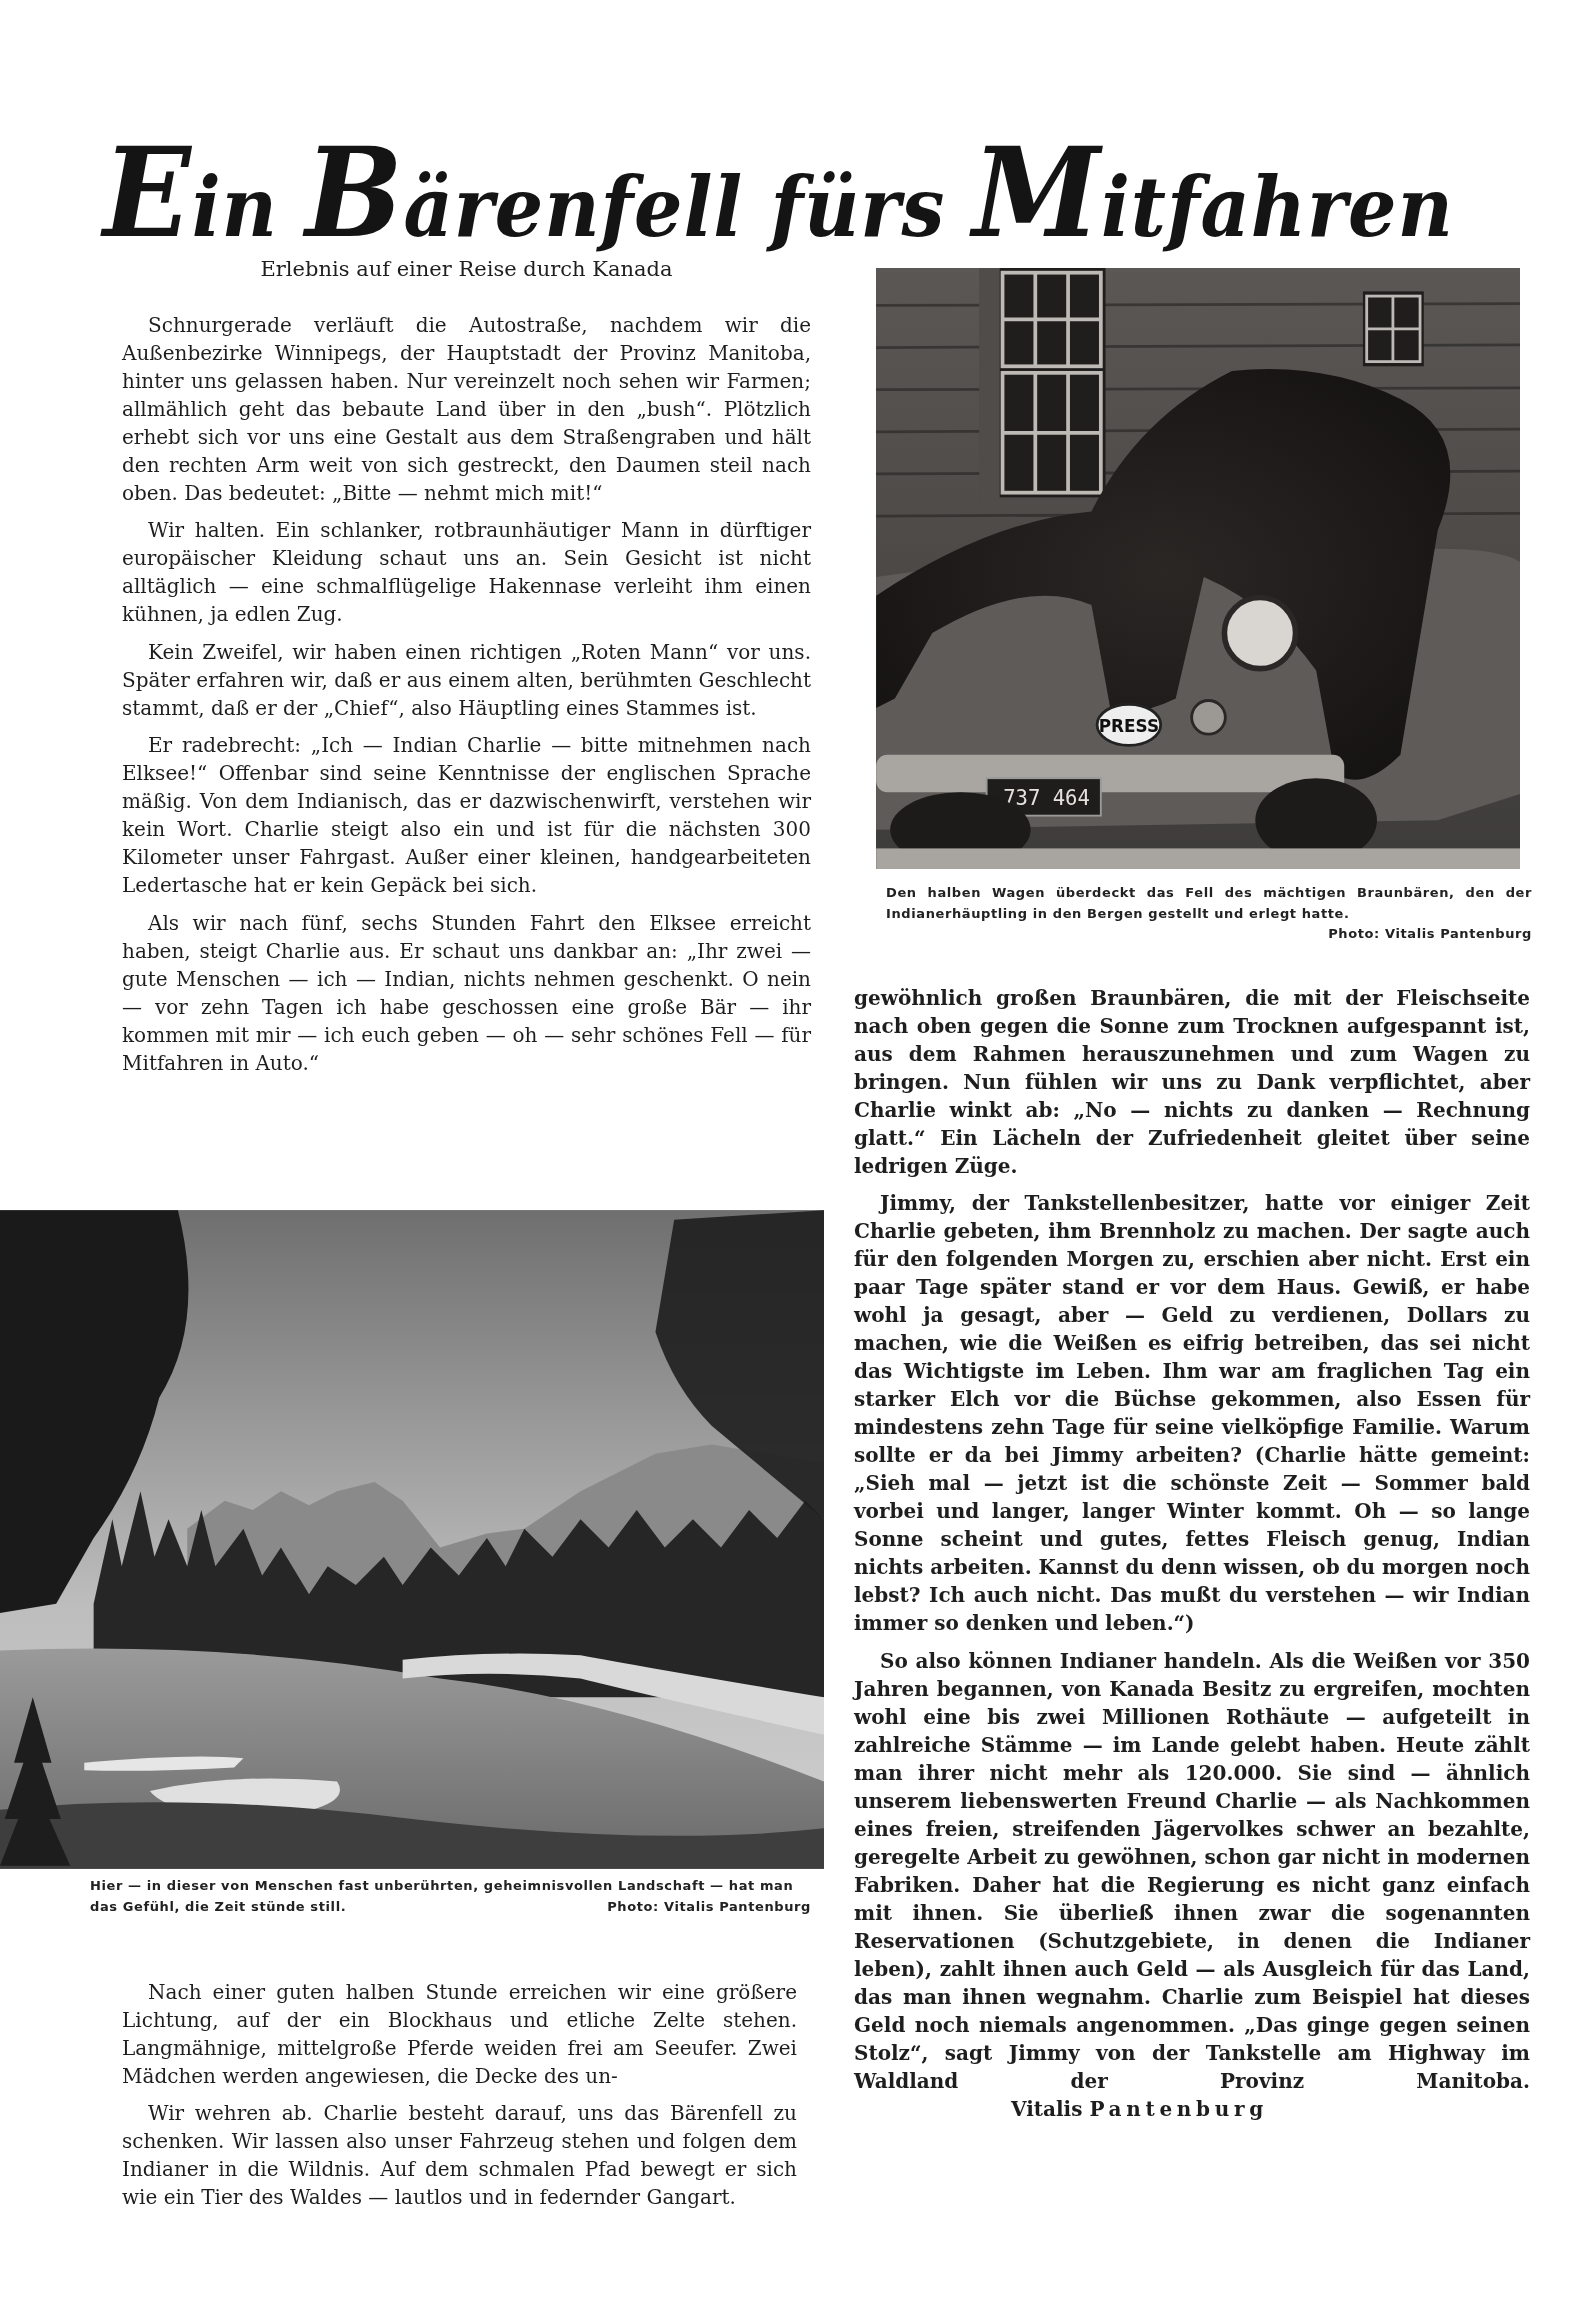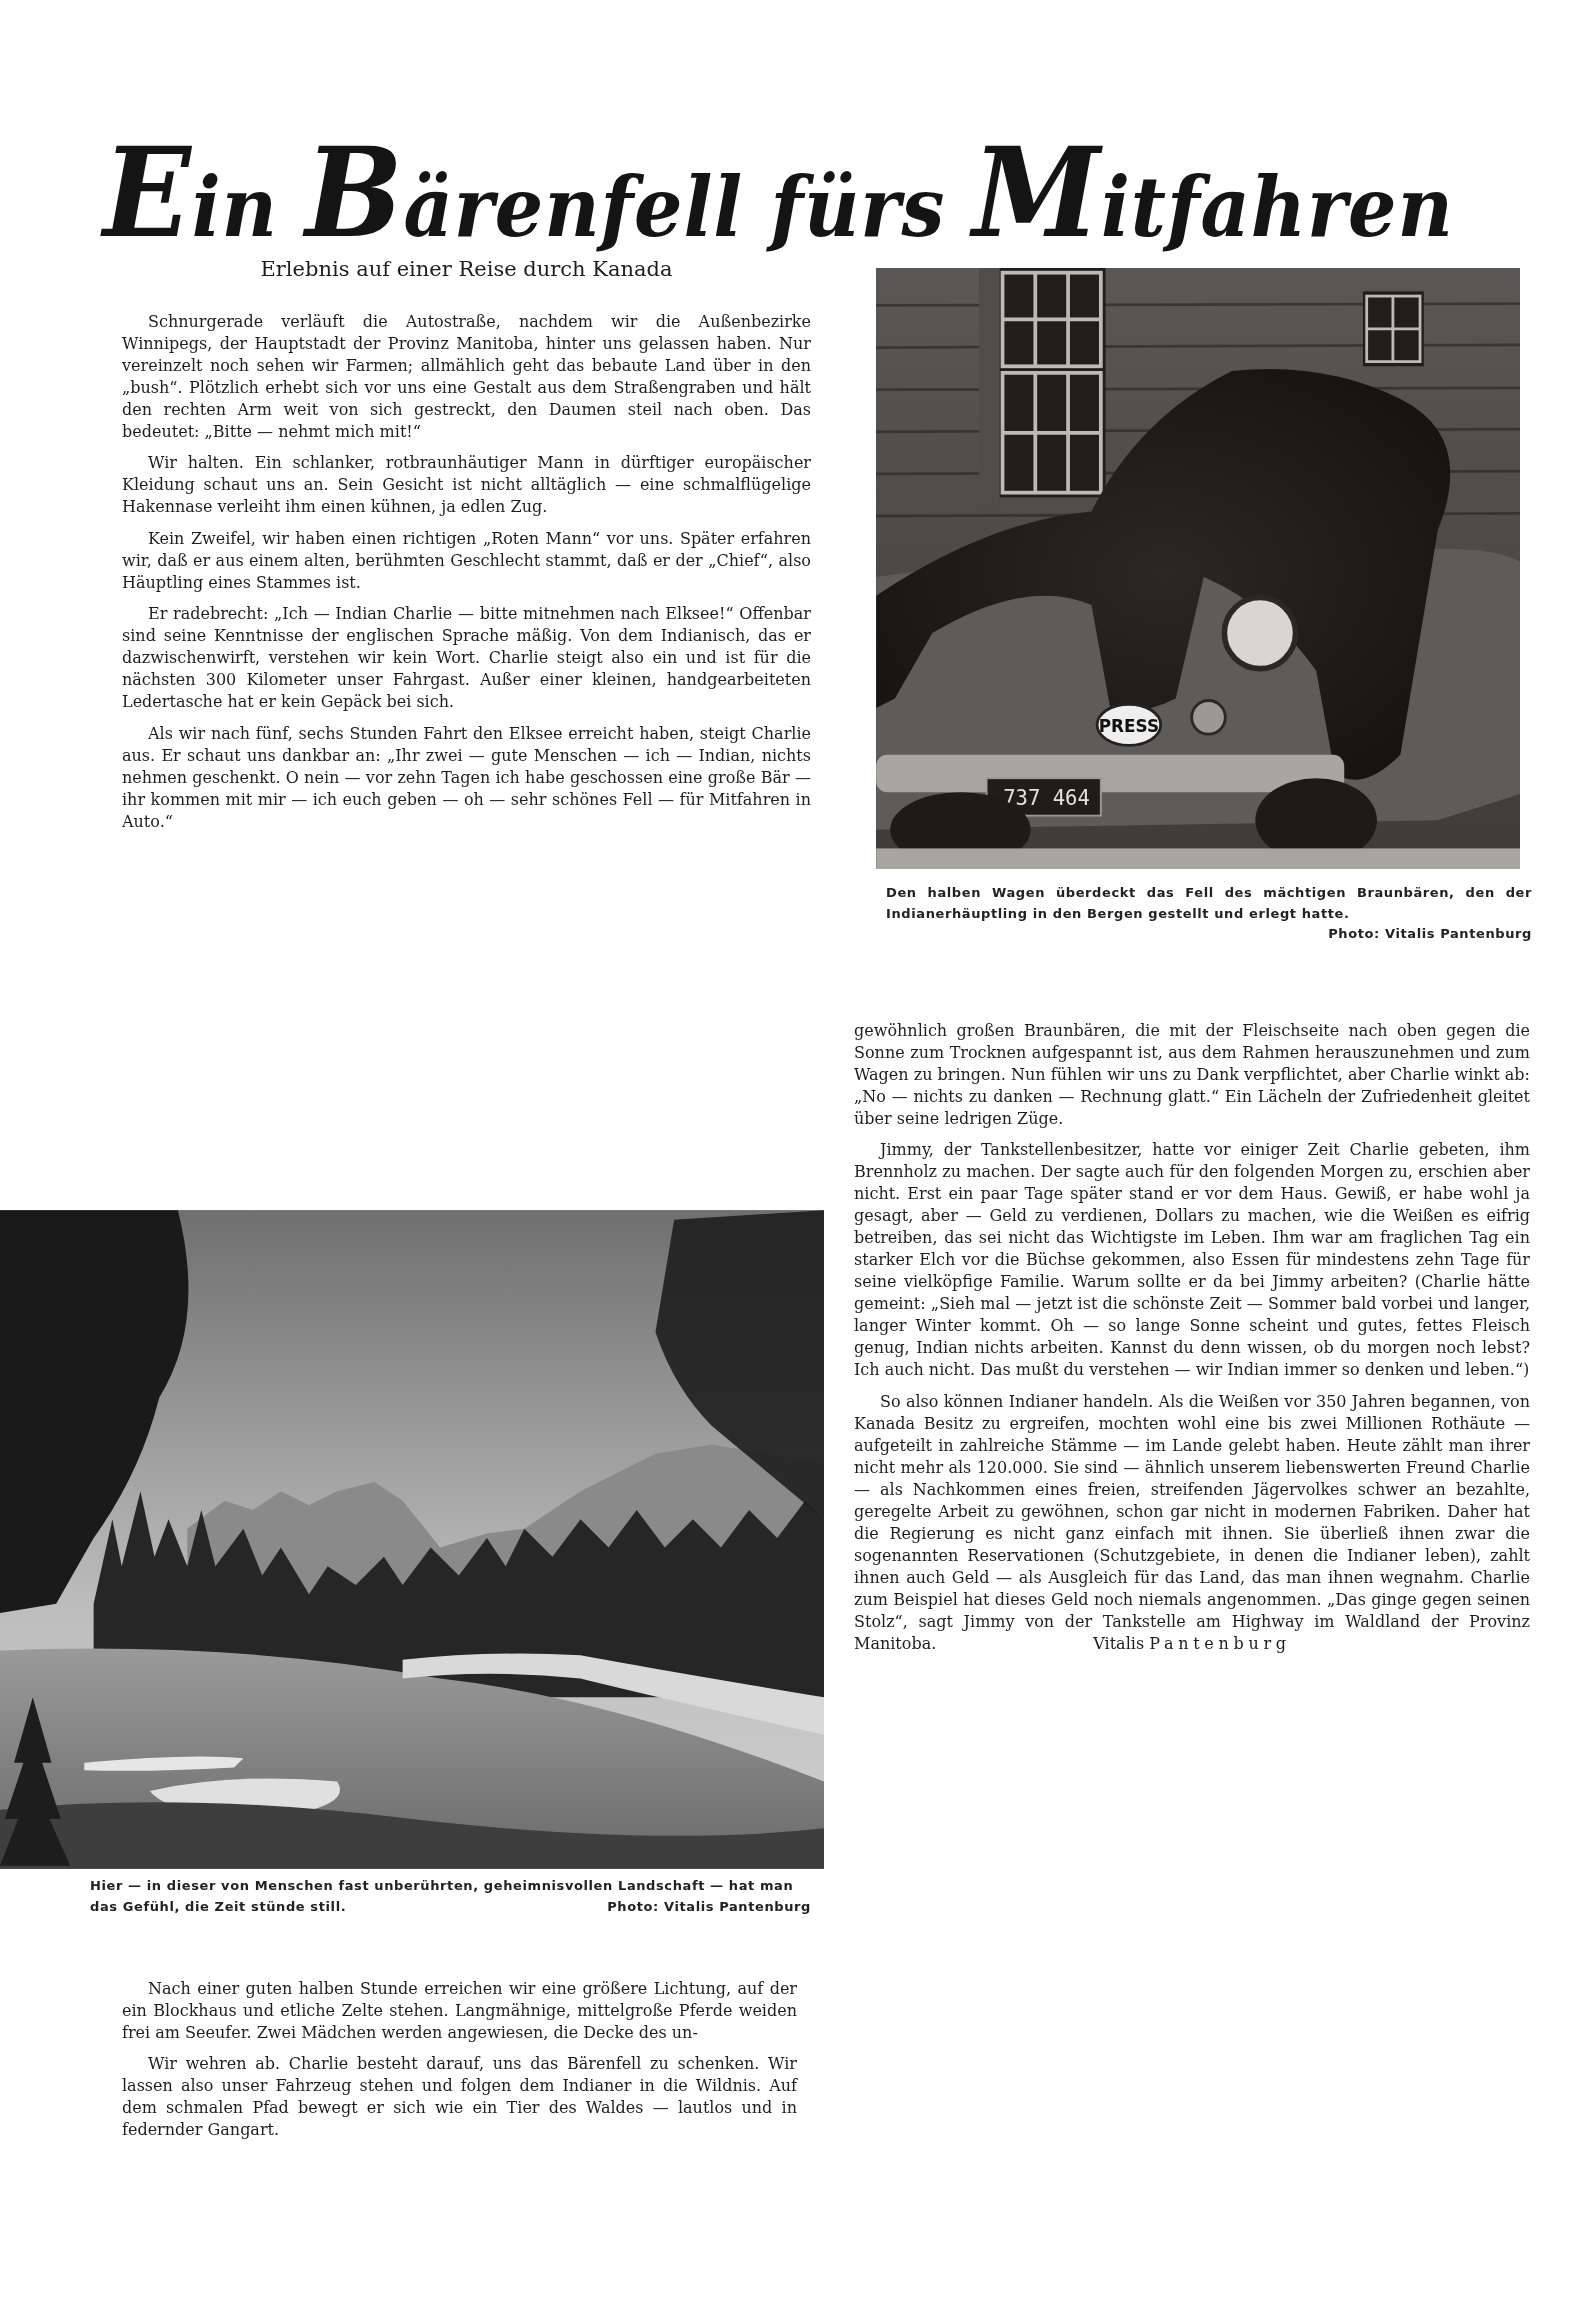--- a/index.html
+++ b/index.html
@@ -11,25 +11,25 @@
     position:absolute; left:103px; top:122px; width:1218px; height:141px;
     font-family:"DejaVu Serif", serif; font-style:italic; font-weight:bold;
     font-size:82px; letter-spacing:0.9px; color:#141414; white-space:nowrap;
     transform:scaleX(0.93); transform-origin:left center; line-height:141px;
   }
   .title .cap { font-size:124px; font-weight:900; }
   .subtitle {
     position:absolute; left:122px; top:254px; width:689px; text-align:center;
     font-size:21px; line-height:30px; font-family:"DejaVu Serif", serif;
   }
-  .col { position:absolute; font-size:16px; line-height:22px; text-align:justify; }
+  .col { position:absolute; font-size:20px; line-height:28px; text-align:justify; }
   .col p { margin:0 0 9.4px 0; text-indent:26px; hyphens:manual; }
   .col-left-top { left:122px; top:311px; width:689px; }
   .col-left-bottom { left:122px; top:1978px; width:675px; }
-  .col-right { left:854px; top:1020px; width:676px; }
+  .col-right { left:854px; top:984px; width:676px;font-weight:bold; }
   .photo { position:absolute; overflow:hidden; }
   .photo-car { left:876px; top:268px; width:644px; height:601px; background:#4a4744; }
   .photo-landscape { left:0px; top:1210px; width:824px; height:659px; background:#8c8c8c; }
   .caption {
     position:absolute; font-family:"DejaVu Sans", sans-serif; font-size:13px;
     line-height:20.6px; font-weight:bold; color:#222; letter-spacing:0.6px;
   }
   .caption-car { left:886px; top:883px; width:646px; text-align:justify; }
   .caption-land { left:90px; top:1876px; width:721px; }
   .credit { display:block; text-align:right; }

